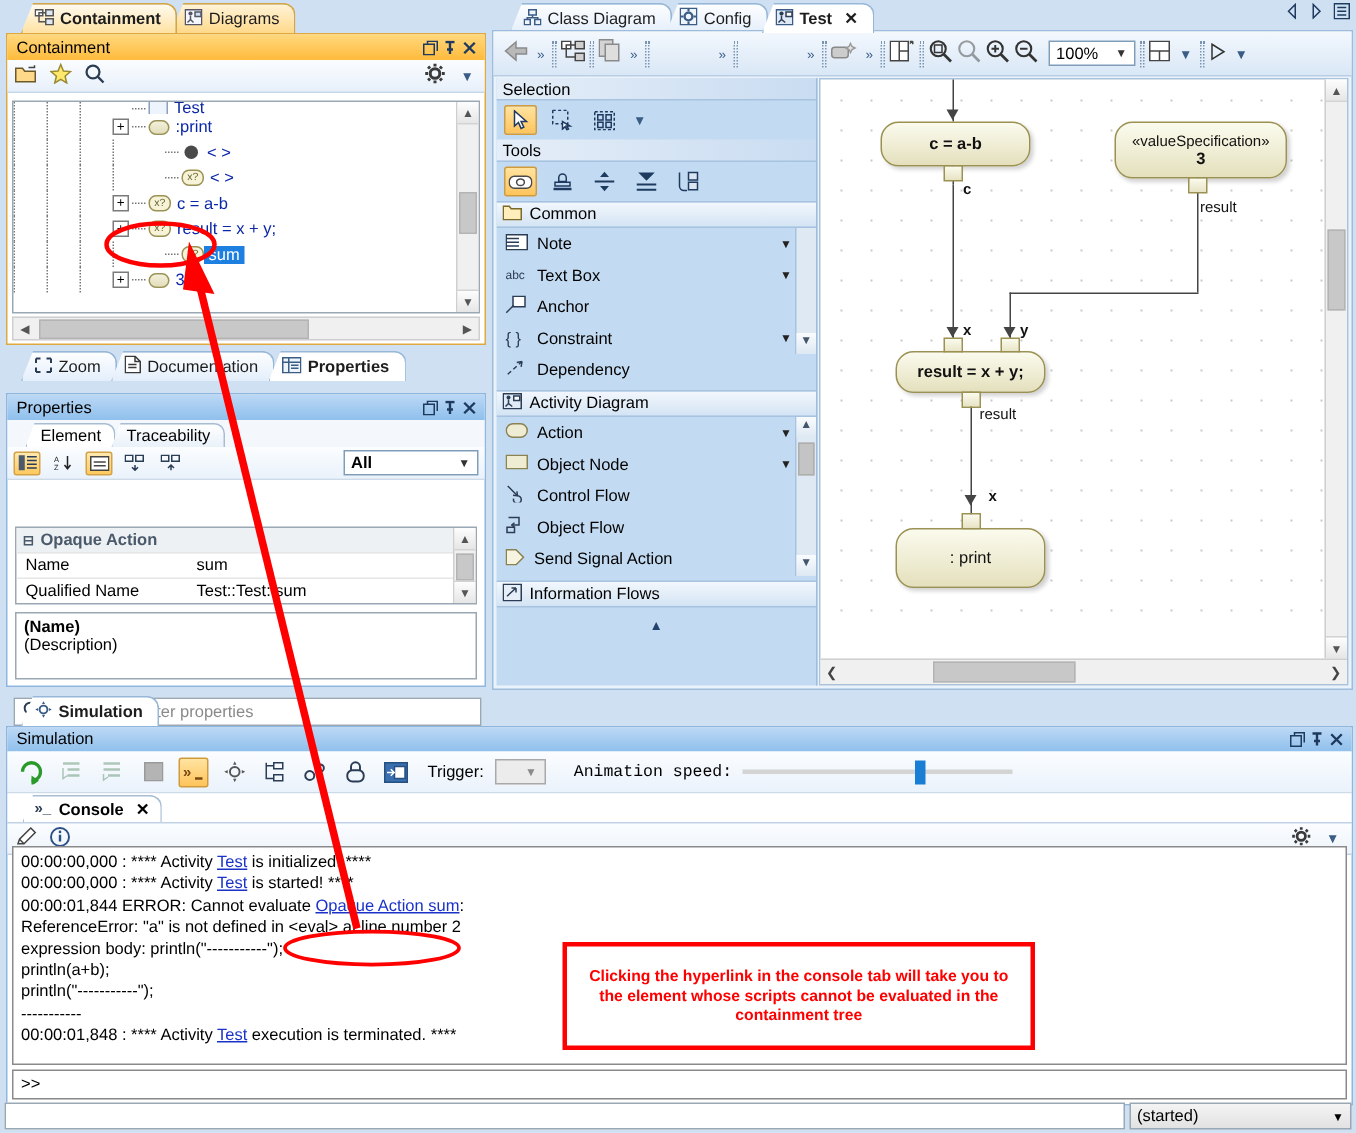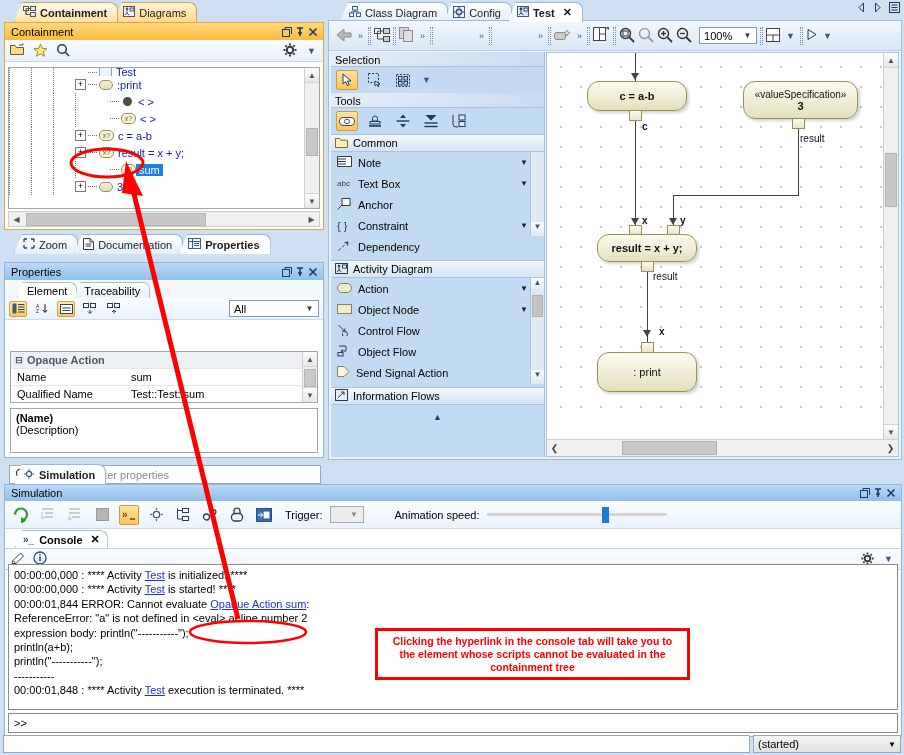--- a/index.html
+++ b/index.html
@@ -440,21 +440,21 @@
             </svg>
         </span>
         <span class="tbtn">
           <svg width="14" height="11" viewBox="0 0 14 11">
               <rect x="0.5" y="0.5" width="5" height="4" fill="none" stroke="#2b3d55"></rect>
               <rect x="7.5" y="0.5" width="5" height="4" fill="none" stroke="#2b3d55"></rect>
               <path d="M7 10.5 V7.5 M5 9 L7 7 L9 9" stroke="#2b3d55" fill="none"></path>
             </svg>
         </span>
         <span style="flex:1"></span>
-        <span class="combo" style="width:90px;">
+        <span class="combo" style="width:90px;font-weight:bold;">
           <span class="cv">All</span>
           <span class="ch">▼</span>
         </span>
       </div>
 
       <div class="proptable">
         <div class="prow hdr">
           <span style="width:16px;text-align:center;font-size:9px;">⊟</span>
           <span>Opaque Action</span>
         </div>
@@ -968,21 +968,21 @@
               <rect x="0.5" y="0.5" width="15" height="13" fill="#3a6fb0" stroke="#26507f"></rect>
               <rect x="7" y="3" width="7" height="8" fill="#fff" stroke="#26507f"></rect>
               <path d="M2 7 H6.5 M4.5 4.8 L6.8 7 L4.5 9.2" stroke="#fff" fill="none"></path>
             </svg>
         </span>
         <span style="margin-left:4px;">Trigger:</span>
         <span class="combo" style="width:34px; background:#ececec; border-color:#a9a9a9;">
           <span class="cv"></span>
           <span class="ch" style="color:#8a8a8a;">▼</span>
         </span>
-        <span style="margin-left:24px;">Animation speed:</span>
+        <span style="margin-left:12px;font-family:Liberation Mono, monospace;">Animation speed:</span>
         <span class="slider">
           <span class="trk"></span>
           <span class="knb" style="left:115px;"></span>
         </span>
       </div>
 
       <div class="con-tabs">
         <div class="t">
           <span style="font-size:10px;color:#2b3d55;">»_</span>
           <span>Console</span>
@@ -1037,21 +1037,21 @@
 
     <div class="statusbar">
       <div class="fill"></div>
       <div class="dflt">
         <span style="flex:1;">(started)</span>
         <span style="font-size:8px;">▼</span>
       </div>
     </div>
   </div>
 
-  <div class="annot-box" style="left:375px; top:628px; width:315px; height:52px;">
+  <div class="annot-box" style="left:375px; top:628px; width:315px; height:72px;">
     <span>Clicking the hyperlink in the console tab will take you to the element whose scripts cannot be evaluated in the containment tree</span>
   </div>
 
   <svg class="overlay">
 
     <ellipse cx="107" cy="163" rx="36" ry="14" fill="none" stroke="#ff0000" stroke-width="3"></ellipse>
 
     <ellipse cx="248" cy="632" rx="58" ry="11" fill="none" stroke="#ff0000" stroke-width="2.5"></ellipse>
 
     <path d="M 238 619 L 133 190" stroke="#ff0000" stroke-width="5" fill="none"></path>

